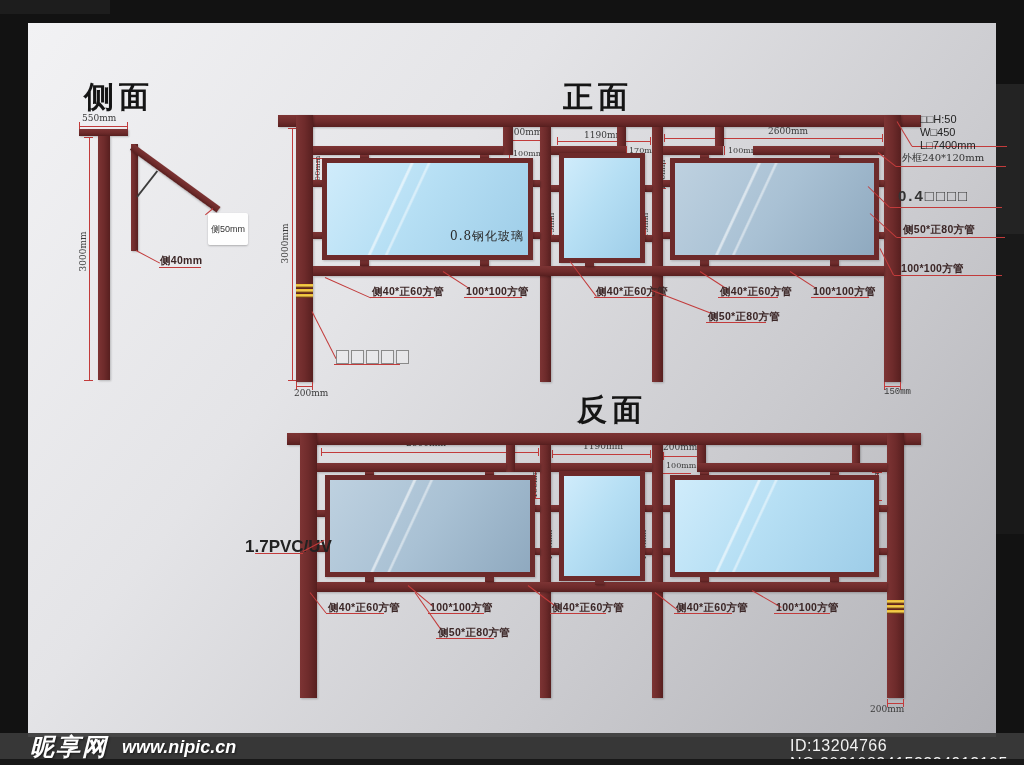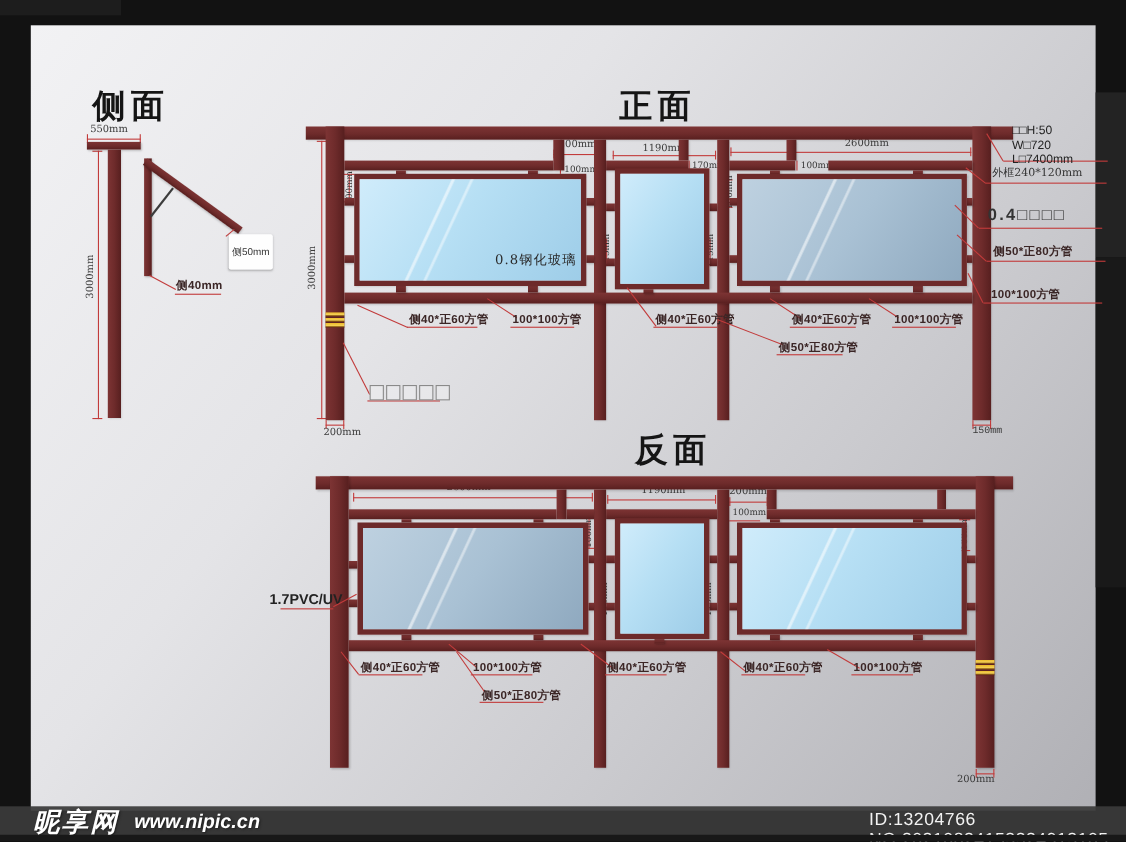--- a/index.html
+++ b/index.html
@@ -201,21 +201,21 @@
   <div class="lead" style="left:790px;top:271px;width:32px;transform:rotate(33deg);"></div>
   <div class="rl" style="left:811px;top:297px;width:58px;height:1px;"></div>
   <div class="lbl" style="left:813px;top:286px;">100*100方管</div>
   <div class="lead" style="left:652px;top:290px;width:64px;transform:rotate(21deg);"></div>
   <div class="rl" style="left:706px;top:322px;width:60px;height:1px;"></div>
   <div class="lbl" style="left:708px;top:311px;">侧50*正80方管</div>
 
   <div class="lead" style="left:897px;top:121px;width:29px;transform:rotate(59deg);"></div>
   <div class="rl" style="left:912px;top:146px;width:95px;height:1px;"></div>
   <div class="note" style="left:920px;top:114px;font-size:11px;color:#222;">□□H:50</div>
-  <div class="note" style="left:920px;top:127px;font-size:11px;color:#222;">W□720</div>
+  <div class="note" style="left:920px;top:127px;font-size:11px;color:#222;">W□450</div>
   <div class="note" style="left:920px;top:140px;font-size:11px;color:#222;">L□7400mm</div>
   <div class="lead" style="left:878px;top:152px;width:23px;transform:rotate(38deg);"></div>
   <div class="rl" style="left:896px;top:166px;width:110px;height:1px;"></div>
   <div class="note" style="left:902px;top:153px;font-family:'DejaVu Serif',serif;font-size:10px;color:#333;">外框240*120mm</div>
   <div class="lead" style="left:868px;top:186px;width:30px;transform:rotate(44deg);"></div>
   <div class="rl" style="left:890px;top:207px;width:112px;height:1px;"></div>
   <div class="note" style="left:898px;top:188px;font-size:15px;font-weight:bold;color:#333;letter-spacing:2px;">0.4□□□□</div>
   <div class="lead" style="left:870px;top:213px;width:36px;transform:rotate(42deg);"></div>
   <div class="rl" style="left:897px;top:237px;width:108px;height:1px;"></div>
   <div class="lbl" style="left:903px;top:224px;">侧50*正80方管</div>
@@ -296,21 +296,21 @@
   </div>
   <div class="frame" style="left:559px;top:471px;width:86px;height:110px;">
     <div class="glass-blue"></div>
   </div>
   <div class="frame" style="left:670px;top:475px;width:209px;height:102px;">
     <div class="glass-blue">
         <div class="streak"></div>
       </div>
   </div>
 
-  <div class="note" style="left:245px;top:538px;font-size:13px;font-weight:bold;color:#222;">1.7PVC/UV</div>
+  <div class="note" style="left:245px;top:538px;font-size:17px;font-weight:bold;color:#222;">1.7PVC/UV</div>
   <div class="rl" style="left:255px;top:553px;width:48px;height:1px;"></div>
   <div class="lead" style="left:303px;top:551px;width:24px;transform:rotate(-28deg);"></div>
 
   <div class="stripes" style="left:887px;top:600px;width:17px;height:14px;"></div>
   <div class="rl" style="left:887px;top:703px;width:17px;height:1px;"></div>
   <div class="rl" style="left:887px;top:699px;width:1px;height:8px;"></div>
   <div class="rl" style="left:903px;top:699px;width:1px;height:8px;"></div>
   <div class="dt" style="left:870px;top:705px;">200mm</div>
 
   <div class="lead" style="left:310px;top:592px;width:26px;transform:rotate(52deg);"></div>

